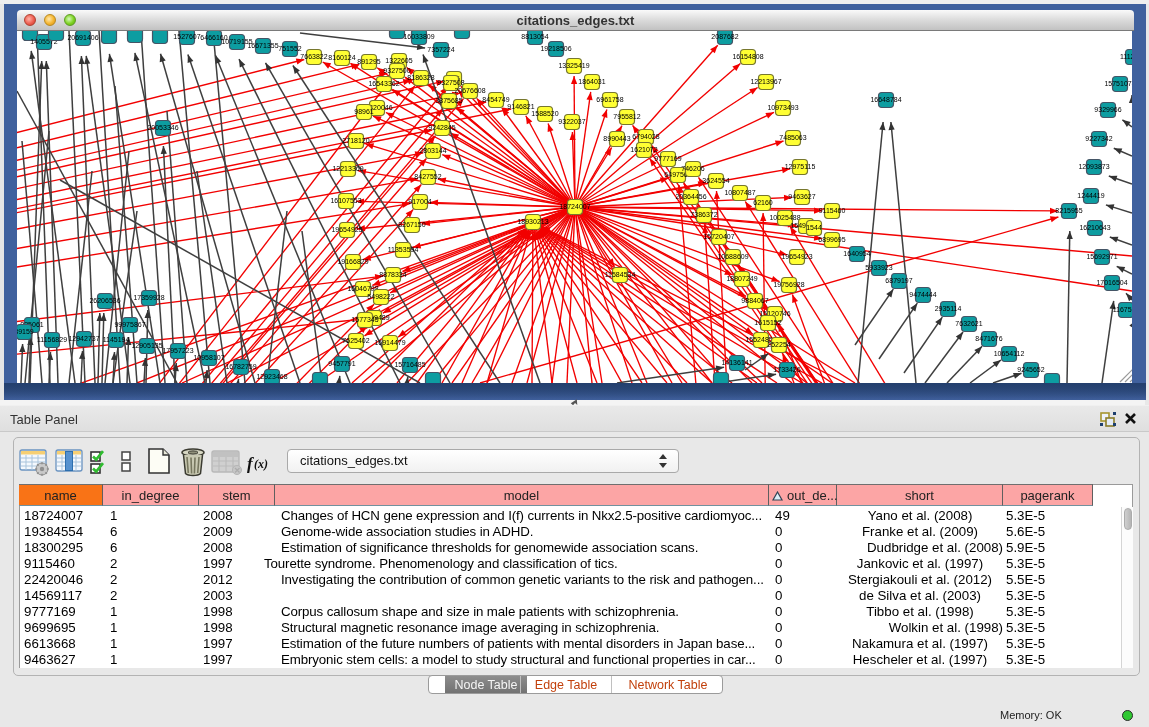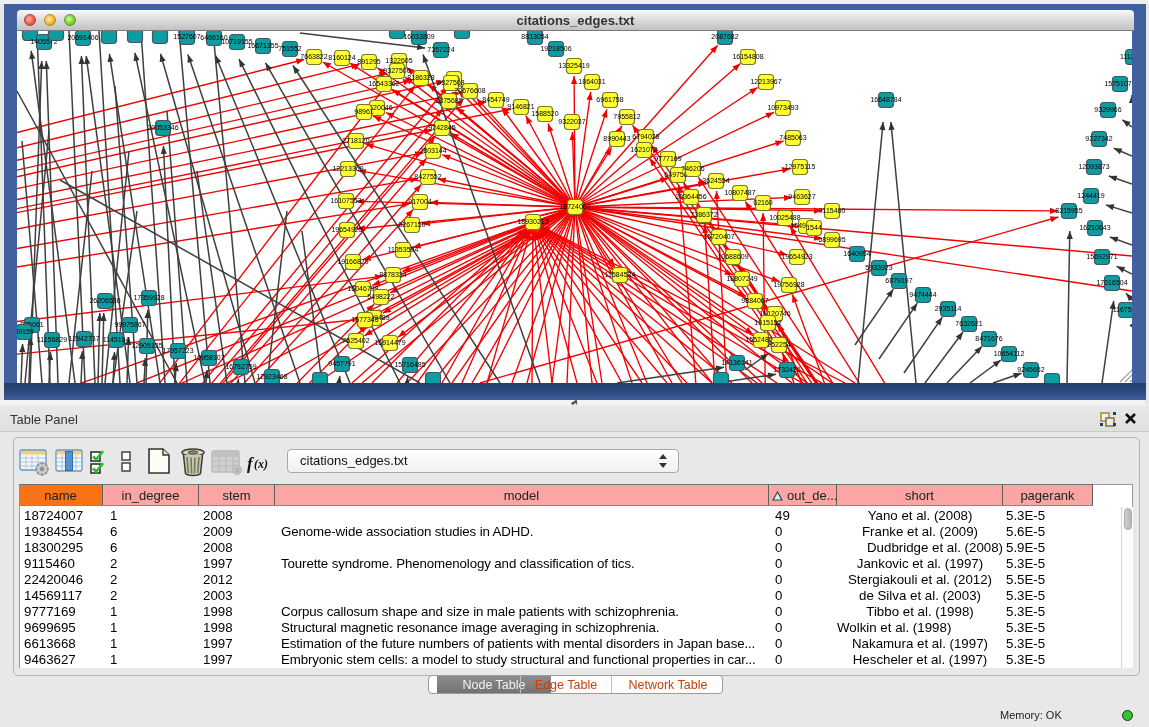--- a/index.html
+++ b/index.html
@@ -28,21 +28,21 @@
 #tablewrap{left:19px;top:484px;width:1114px;height:184px;background:#fff;border:1px solid #9a9a9a;border-bottom:none;overflow:hidden}
 .hcell{position:absolute;top:484px;height:22px;background:#fca5a5;border-right:1px solid #5f5f5f;border-top:1px solid #6f6f6f;border-bottom:1px solid #70919e;font-size:13px;color:#222;text-align:center;line-height:21px}
 #hname{background:#f97316;border-right:1px solid #5f5f5f}
 .trow{position:absolute;left:0;height:16px;width:1100px;font-size:13.3px;color:#000}
 .trow span{position:absolute;top:1px;white-space:nowrap}
 .ell{overflow:hidden;letter-spacing:-0.12px}
 #vscroll{left:1121px;top:507px;width:12px;height:161px;background:#fcfcfc;border-left:1px solid #d5d5d5}
 #vthumb{position:absolute;left:2px;top:1px;width:8px;height:22px;background:linear-gradient(90deg,#cfcfcf,#b5b5b5);border-radius:4px;border:1px solid #ababab}
 #tabs{left:428px;top:675px;width:295px;height:19px;border:1px solid #9b9b9b;border-radius:4px;background:#fff;overflow:hidden}
 .tab{position:absolute;top:0;height:19px;font-size:12.5px;text-align:center;line-height:18px;color:#c2410c}
-#tab1{left:8px;width:114px;background:linear-gradient(#8d8d8d,#6f6f6f);color:#f5f5f5}
+#tab1{left:16px;width:82px;background:linear-gradient(#8d8d8d,#6f6f6f);color:#f5f5f5}
 #tab2{left:91px;width:91px;border-left:1px solid #c0c0c0}
 #tab3{left:182px;width:113px;border-left:1px solid #c0c0c0}
 #mem{left:1000px;top:709px;width:120px;height:14px;font-size:11px;color:#222;}
 #memdot{left:1122px;top:710px;width:11px;height:11px;border-radius:50%;background:#2fc832;border:1px solid #2a2a2a}
 </style></head>
 <body>
 <div id="root">
   <div class="abs" id="deskTop"></div>
   <div class="abs" id="deskL"></div>
   <div class="abs" id="blue"></div>
@@ -810,54 +810,57 @@
   <div class="abs hcell" style="left:769px;width:68px;text-align:left;padding-left:18px">out_de...</div>
   <div class="abs hcell" style="left:837px;width:166px">short</div>
   <div class="abs hcell" style="left:1003px;width:90px">pagerank</div>
   <svg class="abs" style="left:772px;top:491px" width="12" height="10" viewBox="0 0 12 10">
      <path d="M5.5 1 l4.5 8 h-9 z" fill="#dceef7" stroke="#345" stroke-width="1.2"></path>
   </svg>
   <div class="trow" style="top:507px">
 <span style="left:24px">18724007</span>
       <span style="left:110px">1</span>
       <span style="left:203px">2008</span>
+<span style="left:281px;width:486px" class="ell">Changes of HCN gene expression and I(f) currents in Nkx2.5-positive cardiomyoc...</span>
       <span style="left:775px">49</span>
 <span style="left:837px;width:166px;text-align:center">Yano et al. (2008)</span>
       <span style="left:1006px">5.3E-5</span>
 </div>
 <div class="trow" style="top:523px">
 <span style="left:24px">19384554</span>
       <span style="left:110px">6</span>
       <span style="left:203px">2009</span>
 <span style="left:281px;width:486px" class="ell">Genome-wide association studies in ADHD.</span>
       <span style="left:775px">0</span>
 <span style="left:837px;width:166px;text-align:center">Franke et al. (2009)</span>
       <span style="left:1006px">5.6E-5</span>
 </div>
 <div class="trow" style="top:539px">
 <span style="left:24px">18300295</span>
       <span style="left:110px">6</span>
       <span style="left:203px">2008</span>
+<span style="left:281px;width:486px" class="ell">Estimation of significance thresholds for genomewide association scans.</span>
       <span style="left:775px">0</span>
 <span style="left:837px;width:166px;text-align:right">Dudbridge et al. (2008)</span>
       <span style="left:1006px">5.9E-5</span>
 </div>
 <div class="trow" style="top:555px">
 <span style="left:24px">9115460</span>
       <span style="left:110px">2</span>
       <span style="left:203px">1997</span>
-<span style="left:281px;width:486px" class="ell">Tourette syndrome. Phenomenology and classification of tics.</span>
+<span style="left:264px;width:486px" class="ell">Tourette syndrome. Phenomenology and classification of tics.</span>
       <span style="left:775px">0</span>
 <span style="left:837px;width:166px;text-align:center">Jankovic et al. (1997)</span>
       <span style="left:1006px">5.3E-5</span>
 </div>
 <div class="trow" style="top:571px">
 <span style="left:24px">22420046</span>
       <span style="left:110px">2</span>
       <span style="left:203px">2012</span>
+<span style="left:281px;width:486px" class="ell">Investigating the contribution of common genetic variants to the risk and pathogen...</span>
       <span style="left:775px">0</span>
 <span style="left:837px;width:166px;text-align:center">Stergiakouli et al. (2012)</span>
       <span style="left:1006px">5.5E-5</span>
 </div>
 <div class="trow" style="top:587px">
 <span style="left:24px">14569117</span>
       <span style="left:110px">2</span>
       <span style="left:203px">2003</span>
       <span style="left:775px">0</span>
 <span style="left:837px;width:166px;text-align:center">de Silva et al. (2003)</span>
@@ -871,21 +874,21 @@
       <span style="left:775px">0</span>
 <span style="left:837px;width:166px;text-align:center">Tibbo et al. (1998)</span>
       <span style="left:1006px">5.3E-5</span>
 </div>
 <div class="trow" style="top:619px">
 <span style="left:24px">9699695</span>
       <span style="left:110px">1</span>
       <span style="left:203px">1998</span>
 <span style="left:281px;width:486px" class="ell">Structural magnetic resonance image averaging in schizophrenia.</span>
       <span style="left:775px">0</span>
-<span style="left:837px;width:166px;text-align:left">Wolkin et al. (1998)</span>
+<span style="left:837px;width:166px;text-align:right">Wolkin et al. (1998)</span>
       <span style="left:1006px">5.3E-5</span>
 </div>
 <div class="trow" style="top:635px">
 <span style="left:24px">6613668</span>
       <span style="left:110px">1</span>
       <span style="left:203px">1997</span>
 <span style="left:281px;width:486px" class="ell">Estimation of the future numbers of patients with mental disorders in Japan base...</span>
       <span style="left:775px">0</span>
 <span style="left:837px;width:166px;text-align:center">Nakamura et al. (1997)</span>
       <span style="left:1006px">5.3E-5</span>

